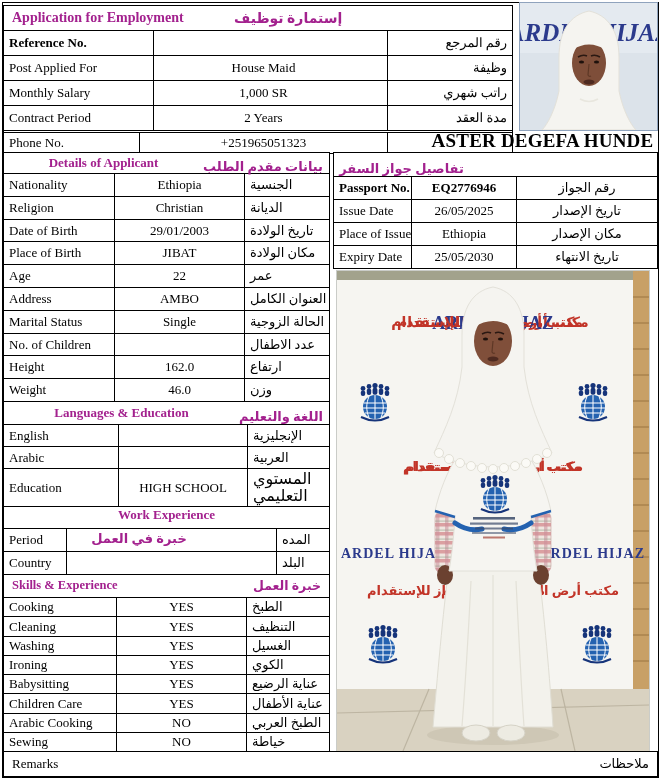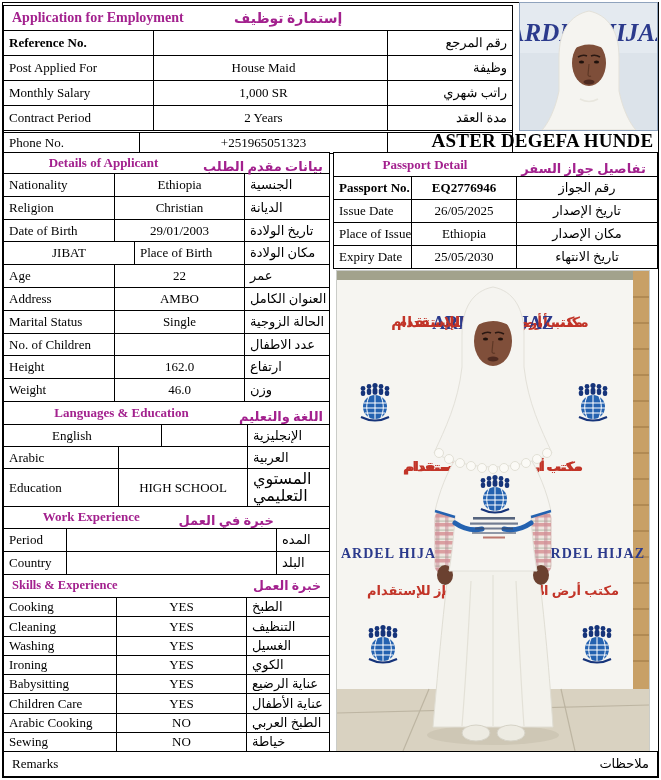--- a/index.html
+++ b/index.html
@@ -140,22 +140,22 @@
       <div class="cell lbl w-dlbl">Religion</div>
       <div class="cell val">Christian</div>
       <div class="cell arc w-dar">الديانة</div>
     </div>
     <div class="trow h228">
       <div class="cell lbl w-dlbl">Date of Birth</div>
       <div class="cell val">29/01/2003</div>
       <div class="cell arc w-dar">تاريخ الولادة</div>
     </div>
     <div class="trow h228">
+      <div class="cell lbl w-dlbl">Place of Birth</div>
       <div class="cell val">JIBAT</div>
-      <div class="cell lbl w-dlbl">Place of Birth</div>
       <div class="cell arc w-dar">مكان الولادة</div>
     </div>
     <div class="trow h228">
       <div class="cell lbl w-dlbl">Age</div>
       <div class="cell val">22</div>
       <div class="cell arc w-dar">عمر</div>
     </div>
     <div class="trow h228">
       <div class="cell lbl w-dlbl">Address</div>
       <div class="cell val">AMBO</div>
@@ -181,39 +181,39 @@
       <div class="cell val">46.0</div>
       <div class="cell arc w-dar">وزن</div>
     </div>
   </div>
 
   <div class="tbl">
     <div class="sec-head" style="height:22px;">
       <span class="en">Languages &amp; Education</span>
       <span class="arr">اللغة والتعليم</span>
     </div>
-    <div class="trow" style="height:22px;padding-left:43px;">
+    <div class="trow" style="height:22px;">
       <div class="cell lbl w-llbl">English</div>
       <div class="cell val"></div>
       <div class="cell arc w-lar">الإنجليزية</div>
     </div>
     <div class="trow" style="height:22px;">
       <div class="cell lbl w-llbl">Arabic</div>
       <div class="cell val"></div>
       <div class="cell arc w-lar">العربية</div>
     </div>
     <div class="trow" style="height:38px;">
       <div class="cell lbl w-llbl">Education</div>
       <div class="cell val">HIGH SCHOOL</div>
       <div class="cell arc wrap w-lar">المستوي التعليمي</div>
     </div>
   </div>
 
   <div class="tbl">
-    <div class="sec-head" style="height:21px;">
+    <div class="sec-head" style="height:21px;flex-direction:column;">
       <span class="en">Work Experience</span>
       <span class="arr" style="padding-right:55px;">خبرة في العمل</span>
     </div>
     <div class="trow" style="height:23px;">
       <div class="cell lbl w-wlbl">Period</div>
       <div class="cell val"></div>
       <div class="cell arc w-war">المده</div>
     </div>
     <div class="trow" style="height:23px;">
       <div class="cell lbl w-wlbl">Country</div>
@@ -265,21 +265,20 @@
     <div class="trow h198">
       <div class="cell lbl w-slbl">Sewing</div>
       <div class="cell val">NO</div>
       <div class="cell arc w-sar">خياطة</div>
     </div>
   </div>
 </div>
 
 <div class="tbl abs" style="left:333px;top:152px;width:325px;">
   <div class="sec-head" style="height:23px;">
-    <span class="en">Passport Detail</span>
     <span class="arr" style="width:141px;text-align:center;">تفاصيل جواز السفر</span>
   </div>
   <div class="trow" style="height:23px;">
     <div class="cell lbl bold w-plbl" style="padding-right:0;">Passport No.</div>
     <div class="cell val bold">EQ2776946</div>
     <div class="cell arc center w-par">رقم الجواز</div>
   </div>
   <div class="trow" style="height:23px;">
     <div class="cell lbl w-plbl">Issue Date</div>
     <div class="cell val">26/05/2025</div>

